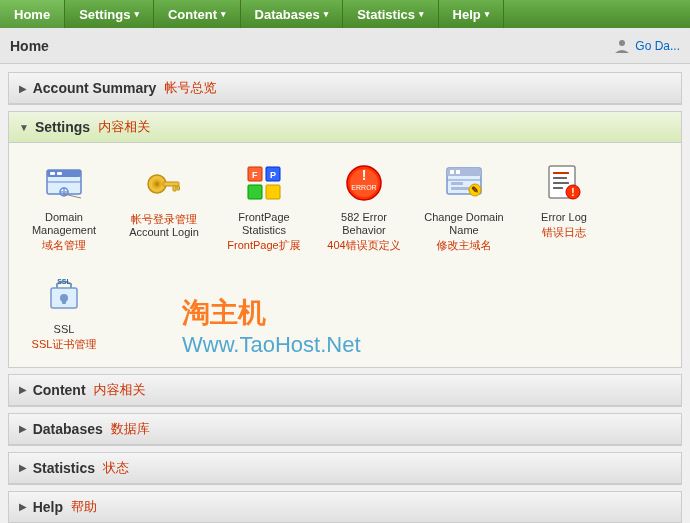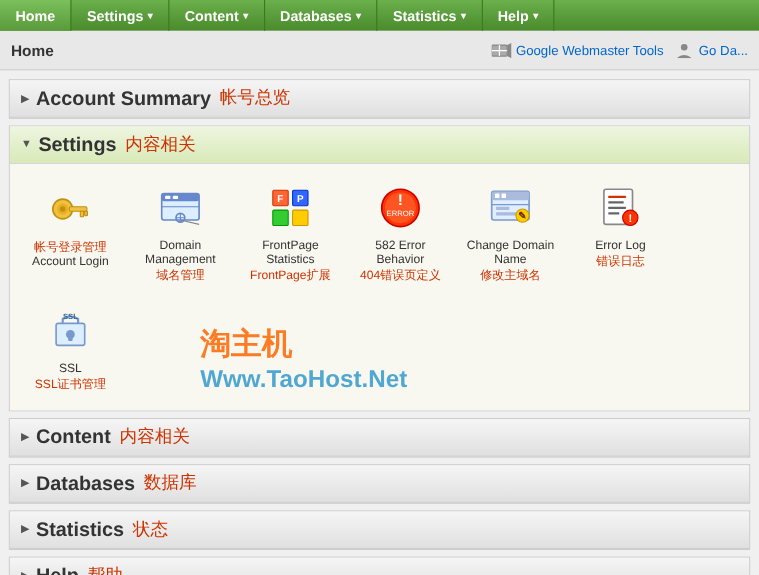--- a/index.html
+++ b/index.html
@@ -85,26 +85,26 @@
       background: linear-gradient(to bottom, #eef5e0, #d8eab8);
     }
     .accordion-arrow {
       margin-right: 6px;
       font-size: 10px;
       color: #555;
     }
     .accordion-title-en {
       font-weight: bold;
       color: #333;
-      font-size: 18px;
+      font-size: 14px;
       margin-right: 8px;
     }
     .accordion-title-cn {
       color: #cc3300;
-      font-size: 16px;
+      font-size: 13px;
     }
 
     
     .settings-content {
       padding: 12px 10px;
       background: #f8f8f0;
       display: flex;
       flex-wrap: wrap;
       gap: 10px;
     }
@@ -151,21 +151,21 @@
     }
     .watermark-line1 {
       font-size: 28px;
       font-weight: bold;
       color: #ff6600;
       opacity: 0.85;
       font-family: Arial, sans-serif;
     }
     .watermark-line2 {
       font-size: 22px;
-      font-weight: bold;
+      font-weight: normal;
       color: #3399cc;
       opacity: 0.85;
     }
 
     
     .svg-icon { width: 42px; height: 42px; }
 
     .content-wrapper {
       position: relative;
     }
@@ -195,29 +195,20 @@
   </div>
   <div class="nav-item">
     <span>Help</span>
     <span class="nav-arrow">▾</span>
   </div>
 </div>
 
 <div class="header-bar">
   <div class="header-title">Home</div>
   <div class="header-links">
-    <a class="header-link">
-      <svg width="18" height="14" viewBox="0 0 18 14">
-        <rect x="0" y="2" width="14" height="10" rx="1" fill="#aaa" stroke="#888" stroke-width="1"></rect>
-        <polygon points="14,2 18,0 18,14 14,12" fill="#888"></polygon>
-        <line x1="0" y1="7" x2="14" y2="7" stroke="white" stroke-width="1"></line>
-        <line x1="7" y1="2" x2="7" y2="12" stroke="white" stroke-width="1"></line>
-      </svg>
-      <span>Google Webmaster Tools</span>
-    </a>
     <a class="header-link">
       <svg width="18" height="14" viewBox="0 0 18 14">
         <circle cx="9" cy="4" r="3" fill="#888"></circle>
         <path d="M2 14 Q9 8 16 14" fill="#888"></path>
       </svg>
       <span>Go Da...</span>
     </a>
   </div>
 </div>
 
@@ -236,35 +227,20 @@
     </div>
   </div>
 
   <div class="accordion-section">
     <div class="accordion-header open">
       <span class="accordion-arrow">▼</span>
       <span class="accordion-title-en">Settings</span>
       <span class="accordion-title-cn">内容相关</span>
     </div>
     <div class="settings-content">
-
-      <div class="icon-item">
-        <div class="icon-box">
-          <svg class="svg-icon" viewBox="0 0 42 42">
-            <circle cx="14" cy="22" r="9" fill="#f0c040" stroke="#c09010" stroke-width="1.5"></circle>
-            <circle cx="14" cy="22" r="5" fill="#e8b020"></circle>
-            <circle cx="14" cy="22" r="2.5" fill="#c09010"></circle>
-            <rect x="20" y="20" width="16" height="4" rx="1" fill="#f0c040" stroke="#c09010" stroke-width="1"></rect>
-            <rect x="30" y="24" width="3" height="5" rx="0.5" fill="#f0c040" stroke="#c09010" stroke-width="1"></rect>
-            <rect x="34" y="24" width="2.5" height="4" rx="0.5" fill="#f0c040" stroke="#c09010" stroke-width="1"></rect>
-          </svg>
-        </div>
-        <div class="icon-label-cn">帐号登录管理</div>
-        <div class="icon-label-en">Account Login</div>
-      </div>
 
       <div class="icon-item">
         <div class="icon-box">
           <svg class="svg-icon" viewBox="0 0 42 42">
             <rect x="4" y="8" width="34" height="24" rx="2" fill="#ddeeff" stroke="#6688cc" stroke-width="1.5"></rect>
             <rect x="4" y="8" width="34" height="7" rx="2" fill="#6688cc"></rect>
             <rect x="7" y="10" width="5" height="3" rx="1" fill="white"></rect>
             <rect x="14" y="10" width="5" height="3" rx="1" fill="white"></rect>
             <line x1="4" y1="20" x2="38" y2="20" stroke="#6688cc" stroke-width="1"></line>
             <circle cx="21" cy="30" r="4" fill="none" stroke="#6688cc" stroke-width="1.5"></circle>
@@ -273,20 +249,35 @@
             <line x1="21" y1="32" x2="38" y2="36" stroke="#888" stroke-width="1"></line>
           </svg>
         </div>
         <div class="icon-label-en">Domain Management</div>
         <div class="icon-label-cn">域名管理</div>
       </div>
 
       <div class="icon-item">
         <div class="icon-box">
           <svg class="svg-icon" viewBox="0 0 42 42">
+            <circle cx="14" cy="22" r="9" fill="#f0c040" stroke="#c09010" stroke-width="1.5"></circle>
+            <circle cx="14" cy="22" r="5" fill="#e8b020"></circle>
+            <circle cx="14" cy="22" r="2.5" fill="#c09010"></circle>
+            <rect x="20" y="20" width="16" height="4" rx="1" fill="#f0c040" stroke="#c09010" stroke-width="1"></rect>
+            <rect x="30" y="24" width="3" height="5" rx="0.5" fill="#f0c040" stroke="#c09010" stroke-width="1"></rect>
+            <rect x="34" y="24" width="2.5" height="4" rx="0.5" fill="#f0c040" stroke="#c09010" stroke-width="1"></rect>
+          </svg>
+        </div>
+        <div class="icon-label-cn">帐号登录管理</div>
+        <div class="icon-label-en">Account Login</div>
+      </div>
+
+      <div class="icon-item">
+        <div class="icon-box">
+          <svg class="svg-icon" viewBox="0 0 42 42">
             <rect x="5" y="5" width="14" height="14" rx="1" fill="#ff6633" stroke="#cc3300" stroke-width="1"></rect>
             <rect x="23" y="5" width="14" height="14" rx="1" fill="#3366ff" stroke="#0033cc" stroke-width="1"></rect>
             <rect x="5" y="23" width="14" height="14" rx="1" fill="#33cc33" stroke="#009900" stroke-width="1"></rect>
             <rect x="23" y="23" width="14" height="14" rx="1" fill="#ffcc00" stroke="#cc9900" stroke-width="1"></rect>
             <text x="9" y="16" font-size="9" fill="white" font-weight="bold">F</text>
             <text x="27" y="16" font-size="9" fill="white" font-weight="bold">P</text>
           </svg>
         </div>
         <div class="icon-label-en">FrontPage Statistics</div>
         <div class="icon-label-cn">FrontPage扩展</div>

